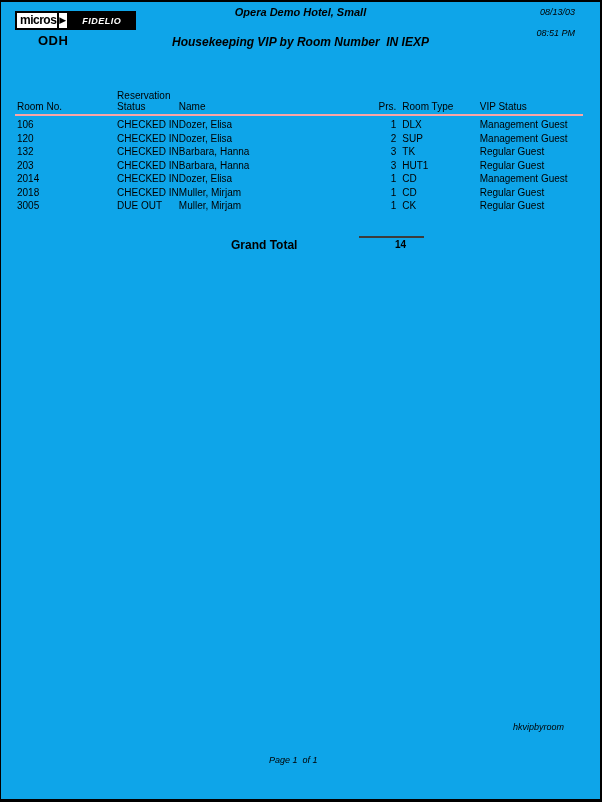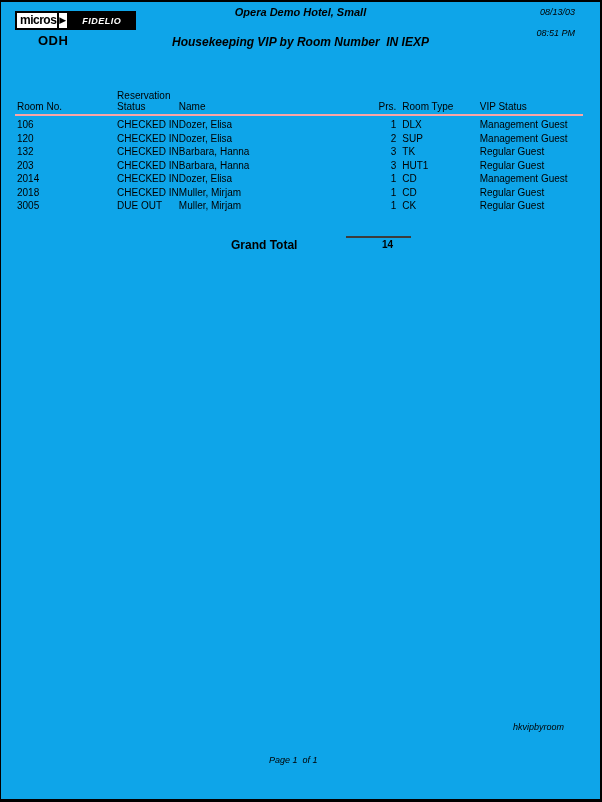--- a/index.html
+++ b/index.html
@@ -83,21 +83,21 @@
   table.report th:nth-child(5), table.report td:nth-child(5){ width:86px; padding-left:6px; }
   table.report th:nth-child(6), table.report td:nth-child(6){ width:104px;margin-left:12px; }
   table.report tbody tr:first-child td { padding-top:2px; }
 
   
   .grand-total-label {
     position:absolute; left:230px; top:236px; width:107px;
     text-align:left; font-size:12px; font-weight:bold;
   }
   .grand-total-value {
-    position:absolute; left:345px; top:234px; width:65px;
+    position:absolute; left:358px; top:234px; width:65px;
     border-top:2px solid #3c3c3c;
     text-align:right; padding-right:18px; padding-top:1px;
     font-size:10px; font-weight:bold;
   }
 
   
   .page-label {
     position:absolute; left:268px; top:713px;
     font-style:italic; font-size:9px; white-space:pre;margin-top:40px;
   }

